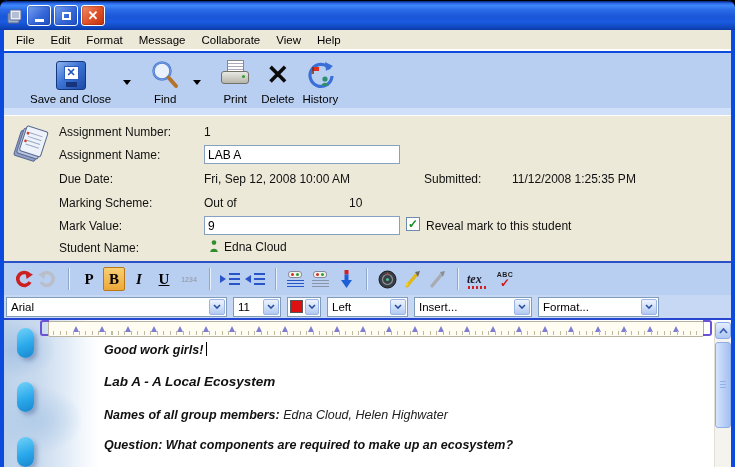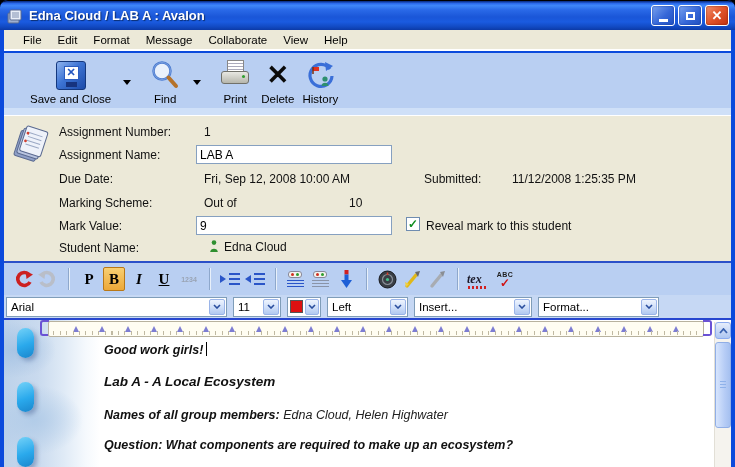--- a/index.html
+++ b/index.html
@@ -14,21 +14,21 @@
     white-space:nowrap;overflow:hidden;}
   .winbtn{width:24px;height:21px;margin-left:3px;border:1px solid #fff;border-radius:3px;
     display:flex;align-items:center;justify-content:center;color:#fff;font-weight:bold;
     background:linear-gradient(135deg,#7aa3ef 0%,#3667d8 55%,#2050c0 100%);box-shadow:inset 0 0 2px #14399a;}
   .winbtn.close{background:linear-gradient(135deg,#f0926e 0%,#e0532a 50%,#c33310 100%);box-shadow:inset 0 0 2px #7c1a00;
     font-size:13px;line-height:13px;}
   .minbar{width:9px;height:3px;background:#fff;margin-top:9px;}
   .maxbox{width:9px;height:8px;border:2px solid #fff;}
   
   .menubar{position:absolute;left:4px;right:4px;top:30px;height:21px;background:#ece9d8;
-    border-bottom:2px solid #fff;display:flex;align-items:center;font-size:11.5px;color:#000;padding-left:11px;}
+    border-bottom:2px solid #fff;display:flex;align-items:center;font-size:11.5px;color:#000;padding-left:4px;}
   .menu-item{padding:2px 8px;}
   
   .toolbar{position:absolute;left:4px;right:4px;top:53px;height:55px;background:#b9cff2;
     display:flex;align-items:flex-start;padding:5px 0 0 26px;font-size:11.5px;color:#000;}
   .tbtn{display:flex;flex-direction:column;align-items:center;}
   .tbtn .icwrap{height:34px;display:flex;align-items:center;justify-content:center;}
   .tbtn .tlabel{margin-top:1px;white-space:nowrap;text-align:right;}
   .caret-down{width:0;height:0;border-left:4px solid transparent;border-right:4px solid transparent;
     border-top:5px solid #000;margin:22px 12px 0 12px;}
   
@@ -50,21 +50,21 @@
   .ic-delete{font-size:27px;font-weight:900;color:#0a0a0a;line-height:27px;font-family:"Liberation Sans",sans-serif;}
   
   .ic-stack svg{display:block;}
   .ic-person{display:inline-block;vertical-align:-2px;margin-right:5px;}
   
   .strip{position:absolute;left:4px;right:4px;top:108px;height:8px;background:#cfe0f8;border-bottom:1px solid #fff;}
   
   .form{position:absolute;left:4px;right:4px;top:116px;height:145px;background:#ece9d8;font-size:12px;color:#111;}
   .flabel{position:absolute;left:55px;white-space:nowrap;}
   .fvalue{position:absolute;left:200px;white-space:nowrap;}
-  .finput{position:absolute;left:192px;width:196px;height:19px;border:1px solid #86a0c0;background:#fff;
+  .finput{position:absolute;left:200px;width:196px;height:19px;border:1px solid #86a0c0;background:#fff;
     font-size:12px;font-family:"Liberation Sans",sans-serif;padding:0 3px;color:#000;}
   .chk{position:absolute;left:402px;width:14px;height:14px;background:#fff;border:1px solid #6f8cb0;
     display:flex;align-items:center;justify-content:center;color:#0e8c1e;font-weight:bold;font-size:12px;line-height:12px;}
   
   .fmtbar{position:absolute;left:4px;right:4px;top:261px;height:34px;background:#b9cff2;border-top:2px solid #2b50c8;
     display:flex;align-items:center;padding-left:8px;gap:3px;}
   .fsep{width:1px;height:22px;background:#8ea8cc;box-shadow:1px 0 0 #e8f0fa;margin:0 6px;}
   .fbtn{min-width:22px;height:24px;display:flex;align-items:center;justify-content:center;border-radius:2px;}
   .fbtn.letter{font-family:"Liberation Serif",serif;font-weight:bold;font-size:15px;color:#000;}
   .fbtn.active{background:linear-gradient(180deg,#f8cf72,#eda838);border:1px solid #b87818;}
@@ -145,21 +145,20 @@
 <div class="window">
 
   <div class="titlebar">
     <svg width="18" height="16" viewBox="0 0 18 16">
       <rect x="2" y="5" width="11" height="10" rx="1" fill="#9fb0d0" stroke="#5a6a90"></rect>
       <rect x="4" y="2" width="11" height="10" rx="1" fill="#e8edf8" stroke="#5a6a90"></rect>
       <line x1="6" y1="5" x2="13" y2="5" stroke="#8090b0"></line>
       <line x1="6" y1="7" x2="13" y2="7" stroke="#8090b0"></line>
       <line x1="6" y1="9" x2="13" y2="9" stroke="#8090b0"></line>
     </svg>
-    <span class="title-text">Edna Cloud / LAB A : Avalon</span>
     <span class="winbtn">
         <span class="minbar"></span>
       </span>
     <span class="winbtn">
         <span class="maxbox"></span>
       </span>
     <span class="winbtn close">
         <span>✕</span>
       </span>
   </div>

